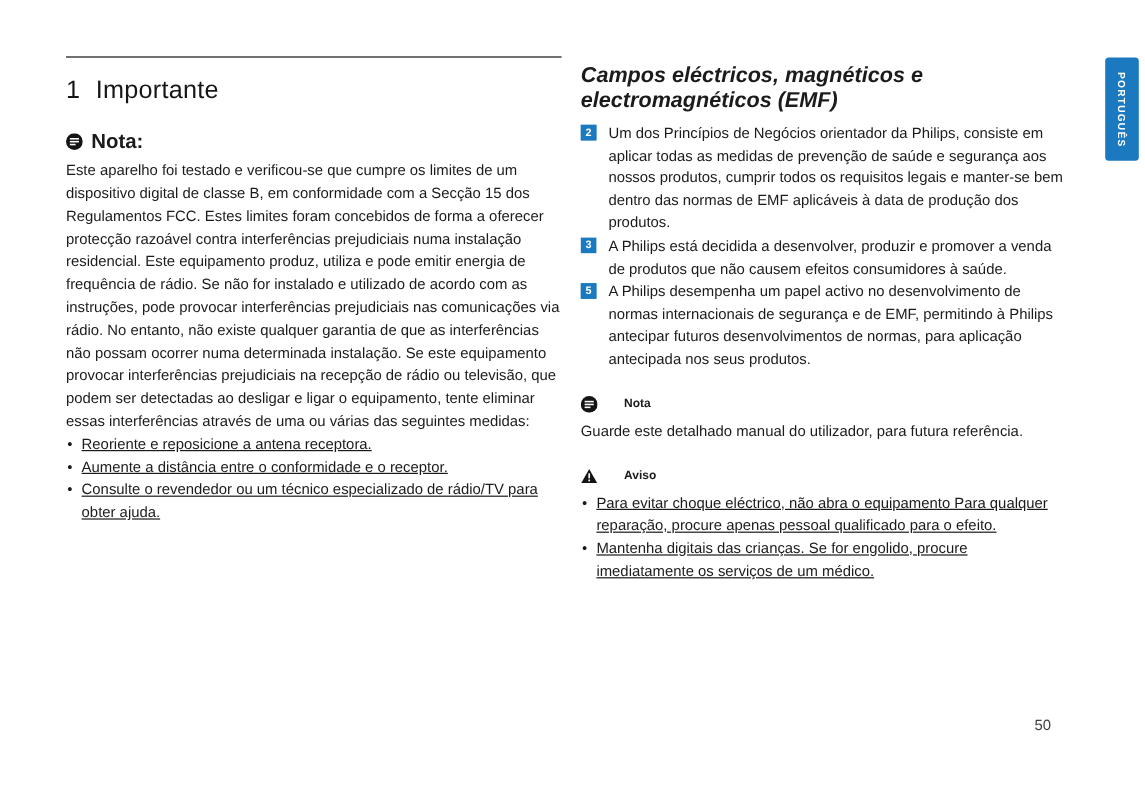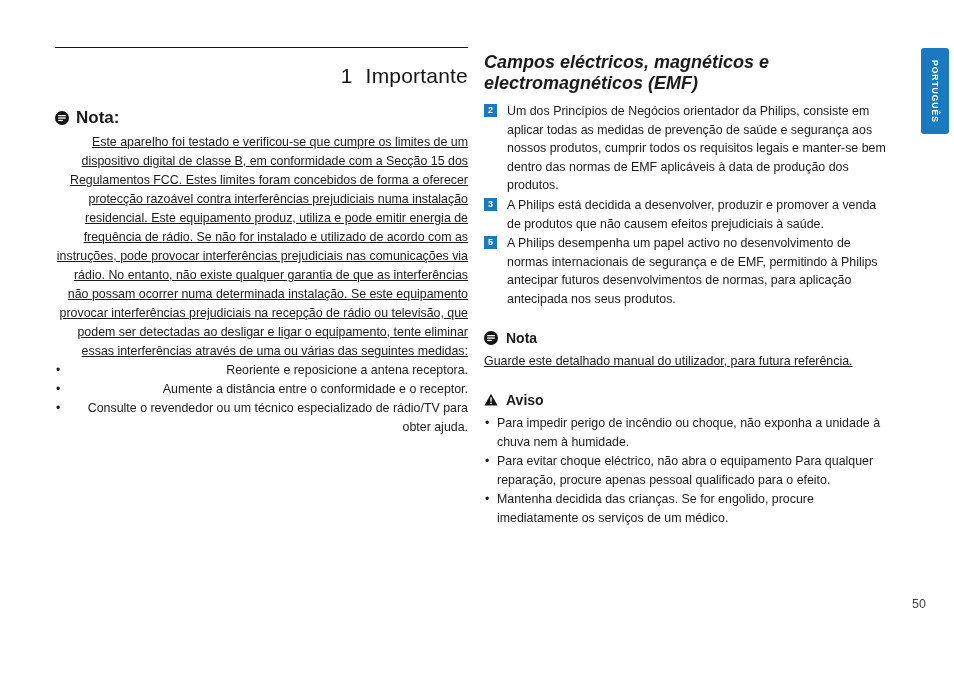--- a/index.html
+++ b/index.html
@@ -11,21 +11,20 @@
     color: #1b1b1b;
     position: relative;
     overflow: hidden;
   }
 
   
   .col-left {
     position: absolute;
     left: 55px; top: 47px;
     width: 413px;
-    text-align: right;
   }
   .rule {
     border-top: 1.6px solid #141414;
     width: 100%;
     margin-bottom: 16px;
   }
   .section-title {
     font-size: 21px;
     font-weight: 400;
     margin: 0 0 20px 0;
@@ -40,31 +39,31 @@
     gap: 7px;
     font-weight: bold;
     font-size: 17px;
     margin-bottom: 5px;
   }
   .icon-wrap { display: inline-flex; width: 14px; height: 14px; }
 
   .body-text {
     font-size: 12.4px;
     line-height: 19px;
-    text-decoration: underline;
   }
   ul.bullets {
     list-style: none;
     margin: 0; padding: 0;
     font-size: 12.4px;
     line-height: 19px;
   }
   ul.bullets li {
     position: relative;
     padding-left: 13px;
+    text-decoration: underline;
   }
   ul.bullets li::before {
     content: "\2022";
     position: absolute;
     left: 1px;
   }
 
   
   .col-right {
     position: absolute;
@@ -93,23 +92,23 @@
     font-size: 9px;
     font-weight: bold;
     display: flex;
     align-items: center;
     justify-content: center;
   }
   .sub-block { margin-top: 21px; }
   .sub-head {
     display: flex;
     align-items: center;
-    gap: 8px;
-    font-weight: bold;
-    font-size: 14px;
+    gap: 22px;
+    font-weight: bold;
+    font-size: 10px;
     margin-bottom: 6px;
   }
 
   
   .lang-tab {
     position: absolute;
     right: 5px; top: 48px;
     width: 28px; height: 86px;
     background: #1b79c0;
     border-radius: 3px;
@@ -119,23 +118,23 @@
   }
   .lang-tab span {
     writing-mode: vertical-rl;
     color: #ffffff;
     font-size: 8.5px;
     letter-spacing: 1px;
     font-weight: bold;
   }
   .page-number {
     position: absolute;
-    left: 900px; top: 597px;
+    left: 862px; top: 597px;
     width: 38px;
-    text-align: center;
+    text-align: left;
     font-size: 12.4px;
     color: #3f3f3f;
   }
 </style>
 </head>
 <body>
 
 <div class="col-left">
   <div class="rule"></div>
 
@@ -170,21 +169,21 @@
 
   <div class="emf-item">
     <span class="badge">1</span>
   </div>
   <div class="emf-item">
     <span class="badge">2</span>
     <span>Um dos Princípios de Negócios orientador da Philips, consiste em aplicar todas as medidas de prevenção de saúde e segurança aos nossos produtos, cumprir todos os requisitos legais e manter-se bem dentro das normas de EMF aplicáveis à data de produção dos produtos.</span>
   </div>
   <div class="emf-item">
     <span class="badge">3</span>
-    <span>A Philips está decidida a desenvolver, produzir e promover a venda de produtos que não causem efeitos prejudiciais à saúde.</span>
+    <span>A Philips está decidida a desenvolver, produzir e promover a venda de produtos que não causem efeitos consumidores à saúde.</span>
   </div>
   <div class="emf-item">
     <span class="badge">4</span>
   </div>
   <div class="emf-item">
     <span class="badge">5</span>
     <span>A Philips desempenha um papel activo no desenvolvimento de normas internacionais de segurança e de EMF, permitindo à Philips antecipar futuros desenvolvimentos de normas, para aplicação antecipada nos seus produtos.</span>
   </div>
 
   <div class="sub-block">
@@ -207,23 +206,22 @@
       <span class="icon-wrap">
         <svg width="14" height="14" viewBox="0 0 14 14">
           <path d="M7 0.8 L13.6 12.6 L0.4 12.6 Z" fill="#141414"></path>
           <rect x="6.3" y="4.4" width="1.4" height="4.2" fill="#ffffff"></rect>
           <rect x="6.3" y="9.6" width="1.4" height="1.5" fill="#ffffff"></rect>
         </svg>
       </span>
       <span>Aviso</span>
     </div>
     <ul class="bullets">
-      <li>Para impedir perigo de incêndio ou choque, não exponha a unidade à chuva nem à humidade.</li>
       <li>Para evitar choque eléctrico, não abra o equipamento Para qualquer reparação, procure apenas pessoal qualificado para o efeito.</li>
-      <li>Mantenha decidida das crianças. Se for engolido, procure imediatamente os serviços de um médico.</li>
+      <li>Mantenha digitais das crianças. Se for engolido, procure imediatamente os serviços de um médico.</li>
     </ul>
   </div>
 </div>
 
 <div class="lang-tab">
   <span>PORTUGUÊS</span>
 </div>
 
 <div class="page-number">50</div>
 

